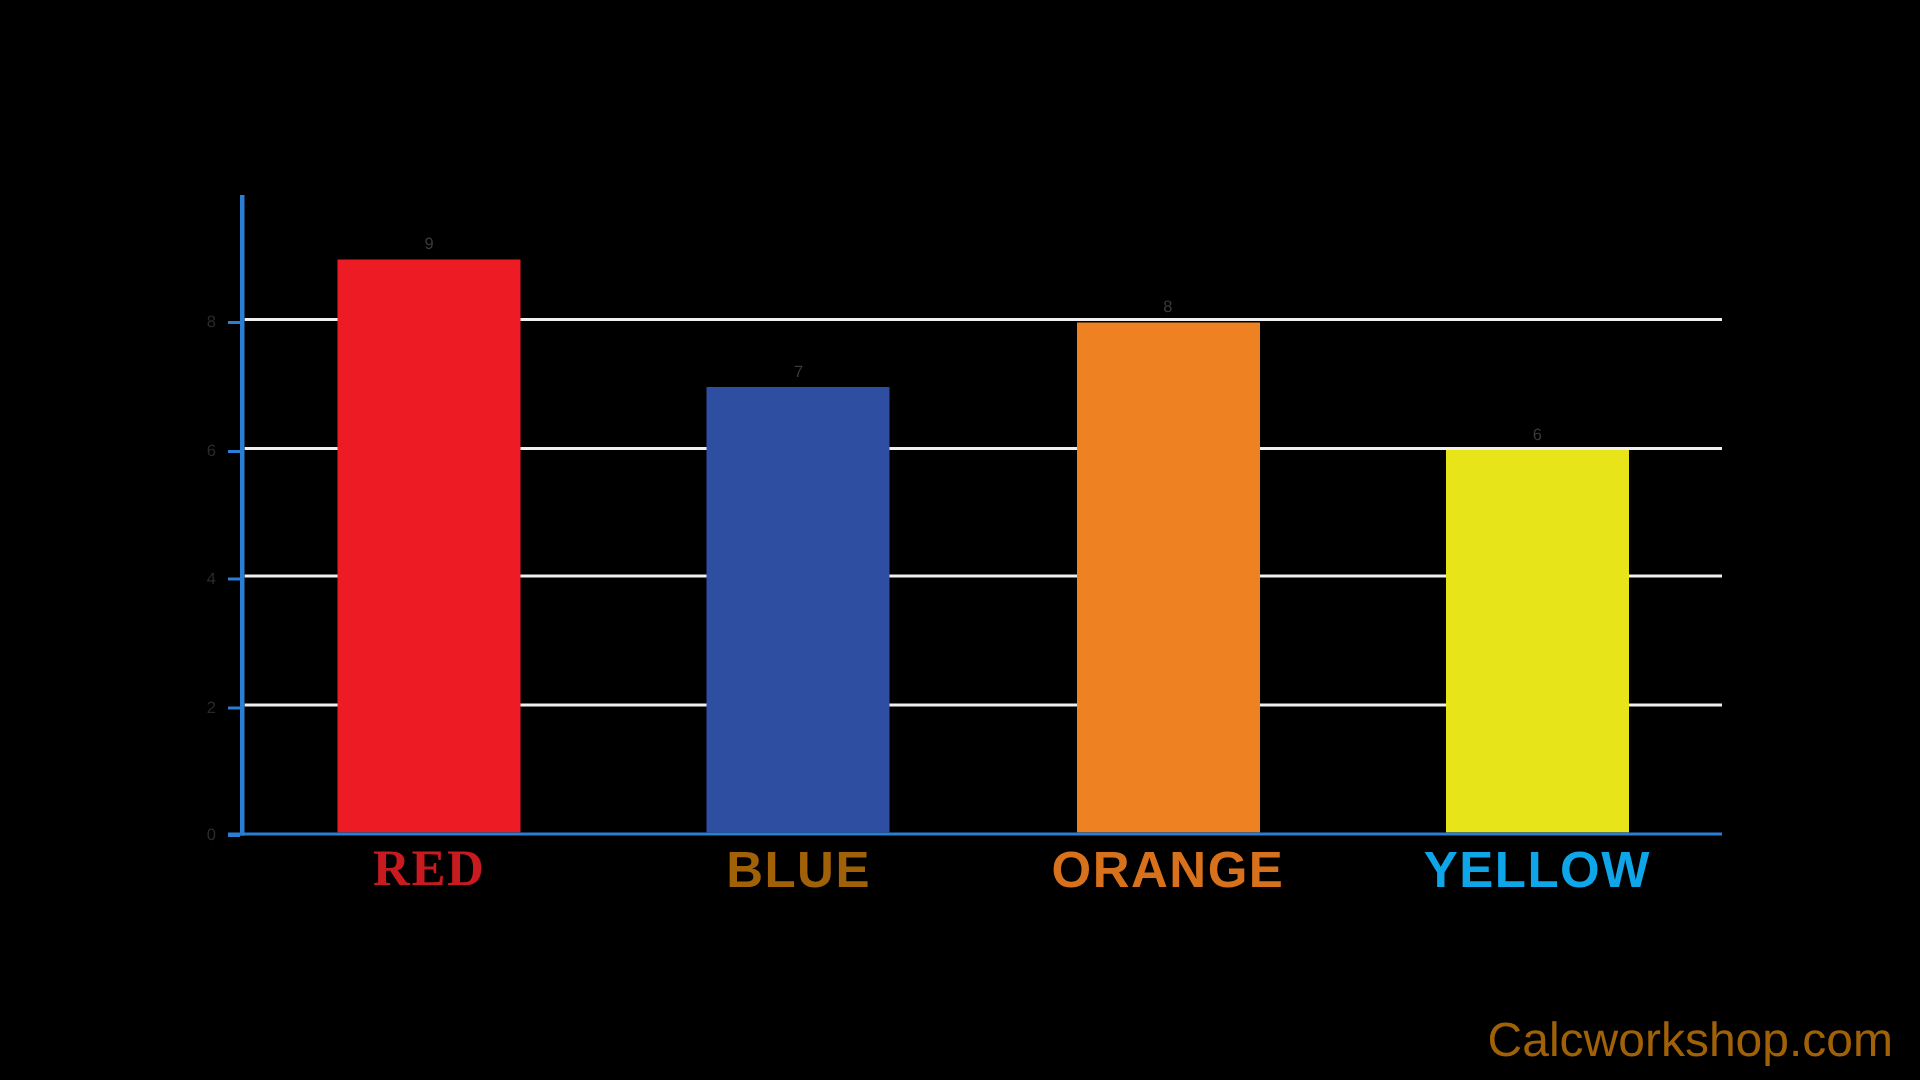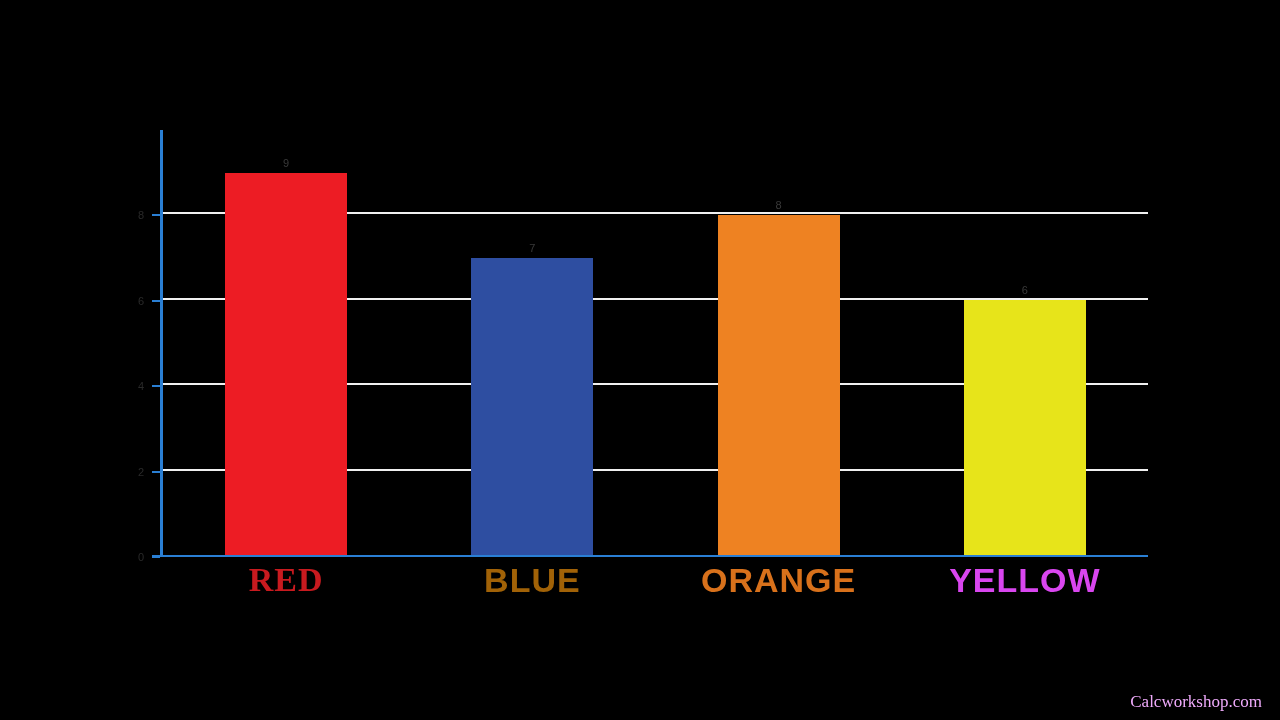--- a/index.html
+++ b/index.html
@@ -93,23 +93,23 @@
       transform: translateX(-50%);
       font-size: 34px;
       font-weight: 700;
       letter-spacing: 1px;
       white-space: nowrap;
     }
     .watermark {
       position: absolute;
       right: 18px;
       bottom: 8px;
-      color: #f0abfc;
-      font-family: Liberation Serif, serif;
-      font-size: 17px;
+      color: #a16207;
+      font-family: Liberation Sans, sans-serif;
+      font-size: 32px;
     }
   </style>
 </head>
 <body>
 
 <div class="chart-wrap">
   <div class="y-axis"></div>
   <div class="x-axis"></div>
   <div class="bars">
       <div class="bar-slot" style="left: 62.125px; width: 122px; height: 382.5px;">
@@ -123,21 +123,21 @@
         <div class="cat-label" style="color: #a16207;">BLUE</div>
       </div>
       <div class="bar-slot" style="left: 554.625px; width: 122px; height: 340px;">
         <div class="bar" style="height: 100%; background: rgb(238, 130, 34);"></div>
         <div class="data-label">8</div>
         <div class="cat-label" style="color: rgb(216, 113, 27);">ORANGE</div>
       </div>
       <div class="bar-slot" style="left: 800.875px; width: 122px; height: 255px;">
         <div class="bar" style="height: 100%; background: rgb(231, 228, 26);"></div>
         <div class="data-label">6</div>
-        <div class="cat-label" style="color: #d946ef; text-align: right;">YELLOW</div>
+        <div class="cat-label" style="color: #0ea5e9; text-align: right;">YELLOW</div>
       </div>
     </div>
 <div class="y-tick-mark" style="bottom: -1px;"></div>
     <div class="y-tick-label" style="bottom: 0px; transform: translateY(50%);">0</div>
     <div class="y-tick-mark" style="bottom: 84.4px;"></div>
     <div class="y-tick-label" style="bottom: 85.4px; transform: translateY(50%);">2</div>
     <div class="y-tick-mark" style="bottom: 169.8px;"></div>
     <div class="y-tick-label" style="bottom: 170.8px; transform: translateY(50%);">4</div>
     <div class="y-tick-mark" style="bottom: 255.2px;"></div>
     <div class="y-tick-label" style="bottom: 256.2px; transform: translateY(50%);">6</div>

